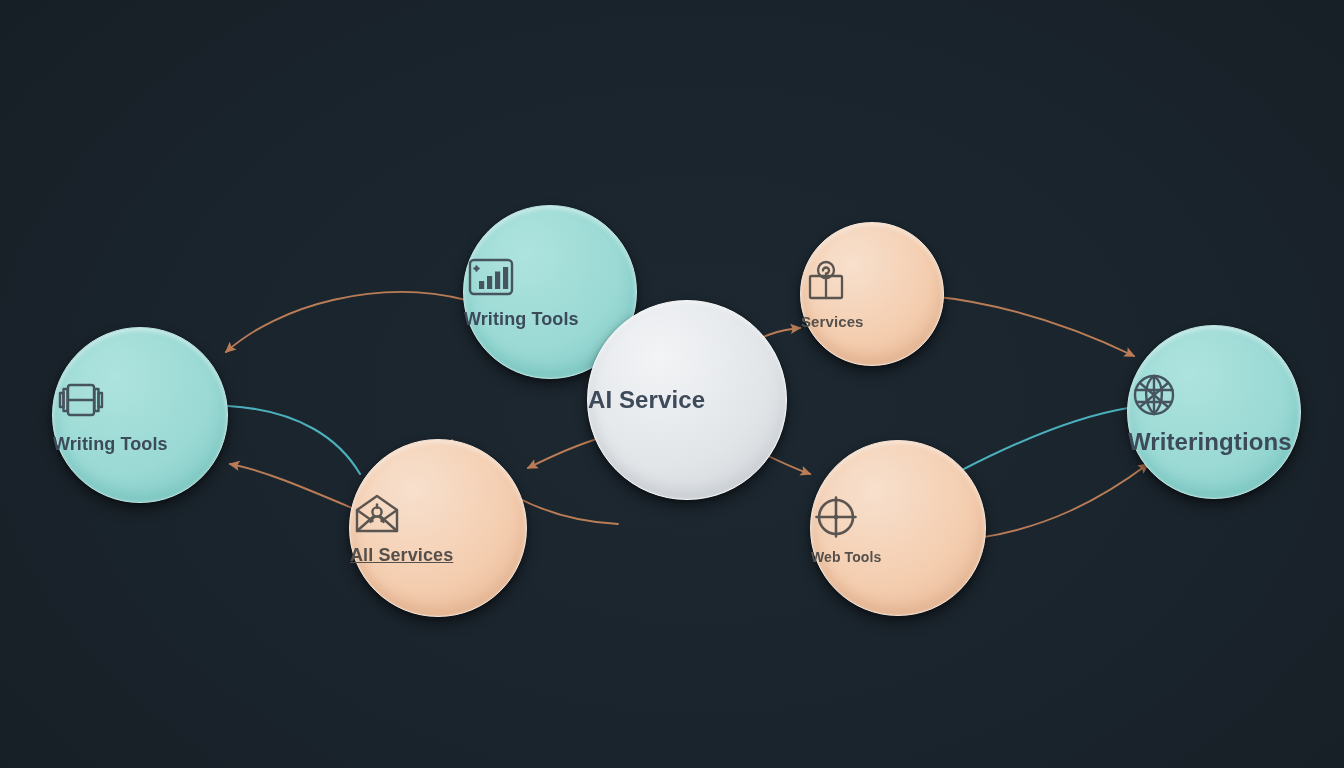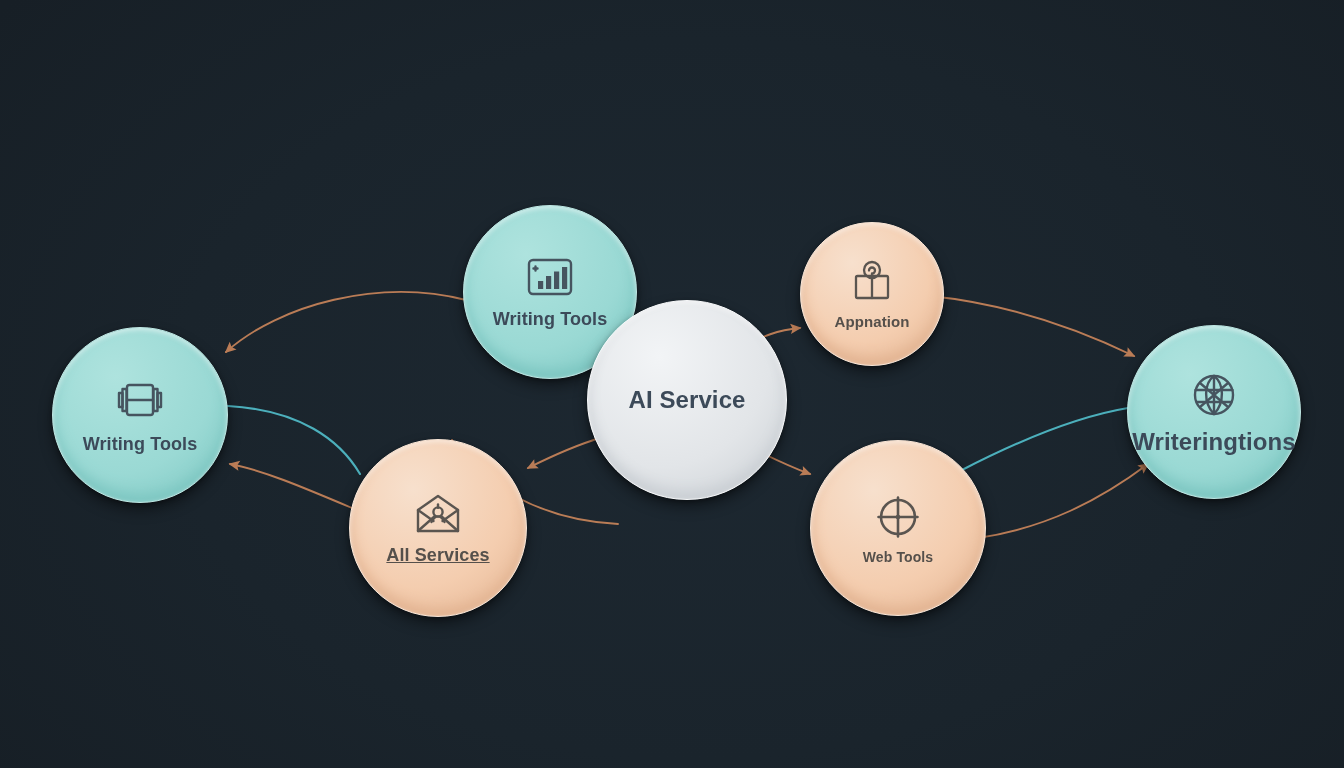--- a/index.html
+++ b/index.html
@@ -28,21 +28,21 @@
     left: 0;
     top: 0;
     width: 1344px;
     height: 768px;
   }
   .node {
     position: absolute;
     border-radius: 50%;
     display: flex;
     flex-direction: column;
-    align-items: center;
+    align-items: flex-start;
     justify-content: center;
     box-sizing: border-box;
     user-select: none;
   }
   .node .icon {
     display: block;
     line-height: 0;
     margin-bottom: 7px;
   }
   .node .label {
@@ -122,21 +122,21 @@
     <span class="icon">
       <svg width="50" height="48" viewBox="0 0 50 48">
         <g fill="none" stroke="#5a5550" stroke-width="2.3" stroke-linejoin="round" stroke-linecap="round">
           <rect x="9" y="18" width="32" height="22" rx="1.5"></rect>
           <path d="M25 18 V40"></path>
           <circle cx="25" cy="12" r="8"></circle>
           <path d="M22 12.5 a3 3 0 1 1 3 3 M25 15.5 v1.2"></path>
         </g>
       </svg>
     </span>
-    <span class="label" style="color: rgb(85, 80, 75); font-size: 15px;">Appnation</span>
+    <span class="label" style="color: rgb(85, 80, 75); font-size: 15px;">Services</span>
   </div>
 
   <div class="node" style="width: 178px; height: 178px; left: 349px; top: 439px; background: radial-gradient(circle at 36% 28%, rgb(247, 224, 205) 0%, rgb(244, 205, 175) 58%, rgb(226, 179, 145) 100%); box-shadow: rgba(255, 255, 255, 0.55) 0px 2px 5px inset, rgb(226, 179, 145) 0px -7px 13px inset, rgba(0, 0, 0, 0.42) 0px 7px 14px, rgba(0, 0, 0, 0.3) 0px 2px 4px; border: 1px solid rgb(250, 231, 216);">
     <span class="icon">
       <svg width="54" height="48" viewBox="0 0 54 48">
         <g fill="none" stroke="#5a5550" stroke-width="2.4" stroke-linejoin="round" stroke-linecap="round">
           <path d="M7 20 L27 6 L47 20 V41 H7 Z"></path>
           <path d="M7 41 L24 26 M47 41 L30 26"></path>
           <path d="M7 20 L22.5 31 M47 20 L31.5 31"></path>
           <circle cx="27" cy="22" r="4.6"></circle>

